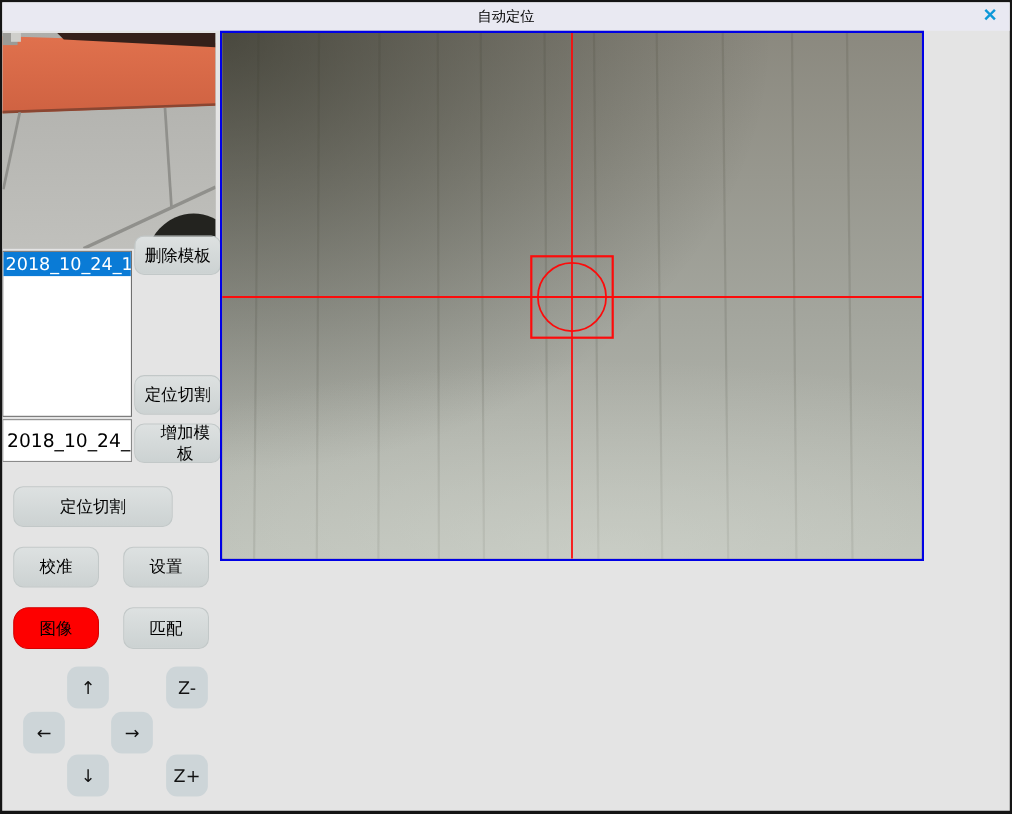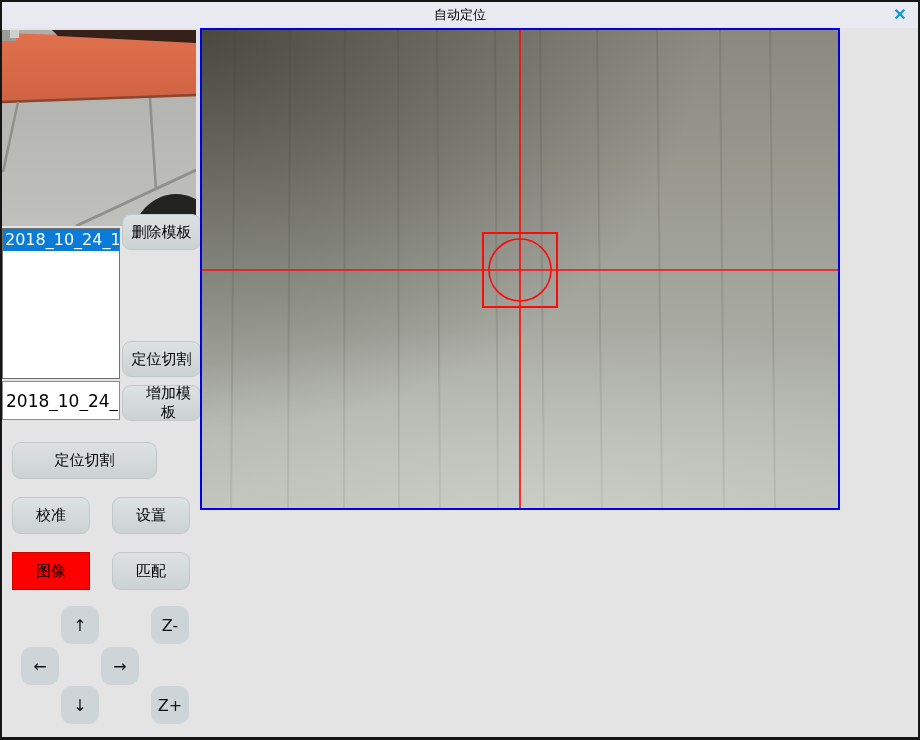--- a/index.html
+++ b/index.html
@@ -67,21 +67,21 @@
     border:1px solid #c2c8c8;
     border-radius:9px;
     font-size:15px; color:#000;
     cursor:pointer;
     font-family:"DejaVu Sans", "Liberation Sans", sans-serif;
   }
   .tpl-btn   { left:120px; width:79px; height:36px; }
   .btn-red   {
     background: var(--accent-red);
     border-color:#d40000;
-    border-radius:0;
+    border-radius:14px;
     color:#000;
   }
   .jog-btn {
     position:absolute; width:38px; height:38px;
     border:none; border-radius:10px;
     background:#cdd5d8;
     display:flex; align-items:center; justify-content:center;
     font-size:16px; color:#111; cursor:pointer;
     font-family:"DejaVu Sans", sans-serif;
   }

